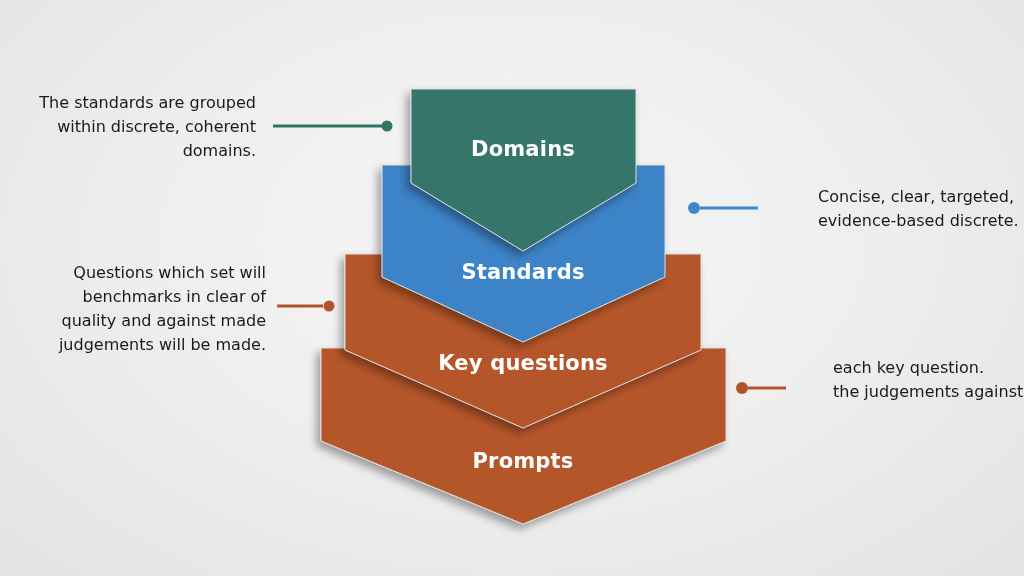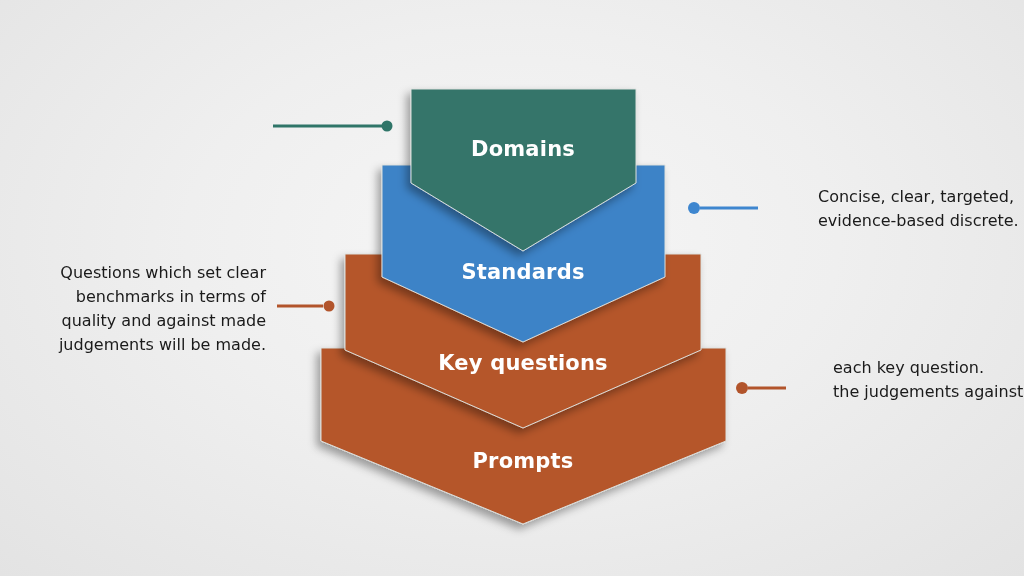--- a/index.html
+++ b/index.html
@@ -75,29 +75,34 @@
     <circle cx="694" cy="208" r="6" fill="#3E86CF"></circle>
     <line x1="700" y1="208" x2="758" y2="208" stroke-width="3" stroke="#3E86CF"></line>
 
     <line x1="277" y1="306" x2="323" y2="306" stroke-width="3" stroke="#B2542B"></line>
     <circle cx="329" cy="306" r="5.5" fill="#B2542B"></circle>
 
     <circle cx="742" cy="388" r="6" fill="#B2542B"></circle>
     <line x1="748" y1="388" x2="786" y2="388" stroke-width="3" stroke="#B2542B"></line>
   </svg>
 
+  <div class="ann right-align" style="top: 91px; right: 768px;">
+    <span>The standards are grouped</span>
+    <span>within discrete, coherent</span>
+    <span>domains.</span>
+  </div>
 
   <div class="ann left-align" style="top: 185px; left: 783px;">
     <span>Concise, clear, targeted,</span>
     <span>evidence-based discrete.</span>
   </div>
 
   <div class="ann right-align" style="top: 261px; right: 758px;">
-    <span>Questions which set clear</span>
-    <span>benchmarks in terms of</span>
+    <span>Questions which set will</span>
+    <span>benchmarks in clear of</span>
     <span>quality and against made</span>
     <span>judgements will be made.</span>
   </div>
 
   <div class="ann left-align" style="top: 356px; left: 798px;">
     <span>each key question.</span>
     <span>the judgements against</span>
   </div>
 
 </div>

